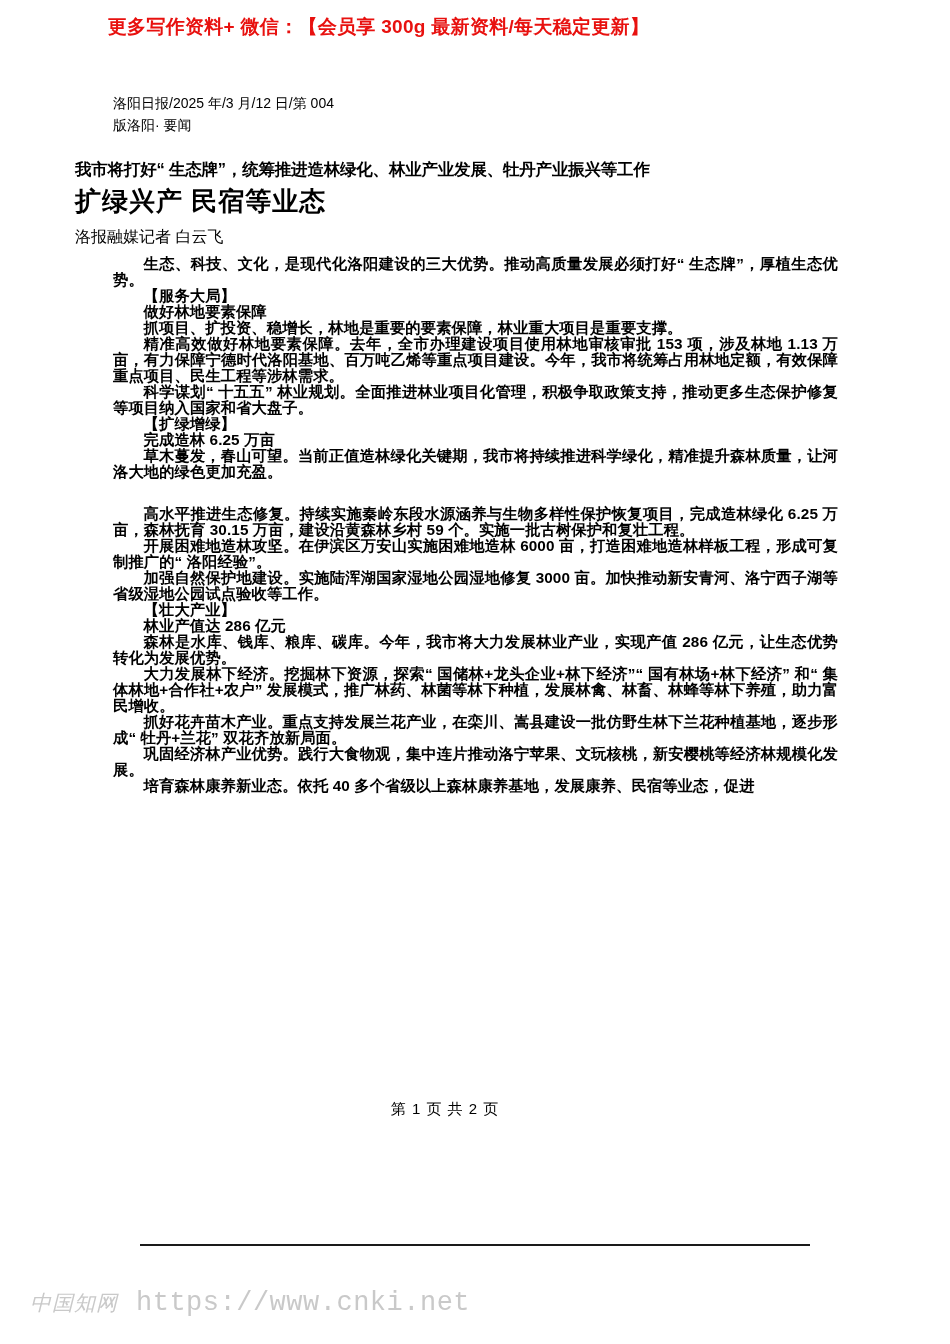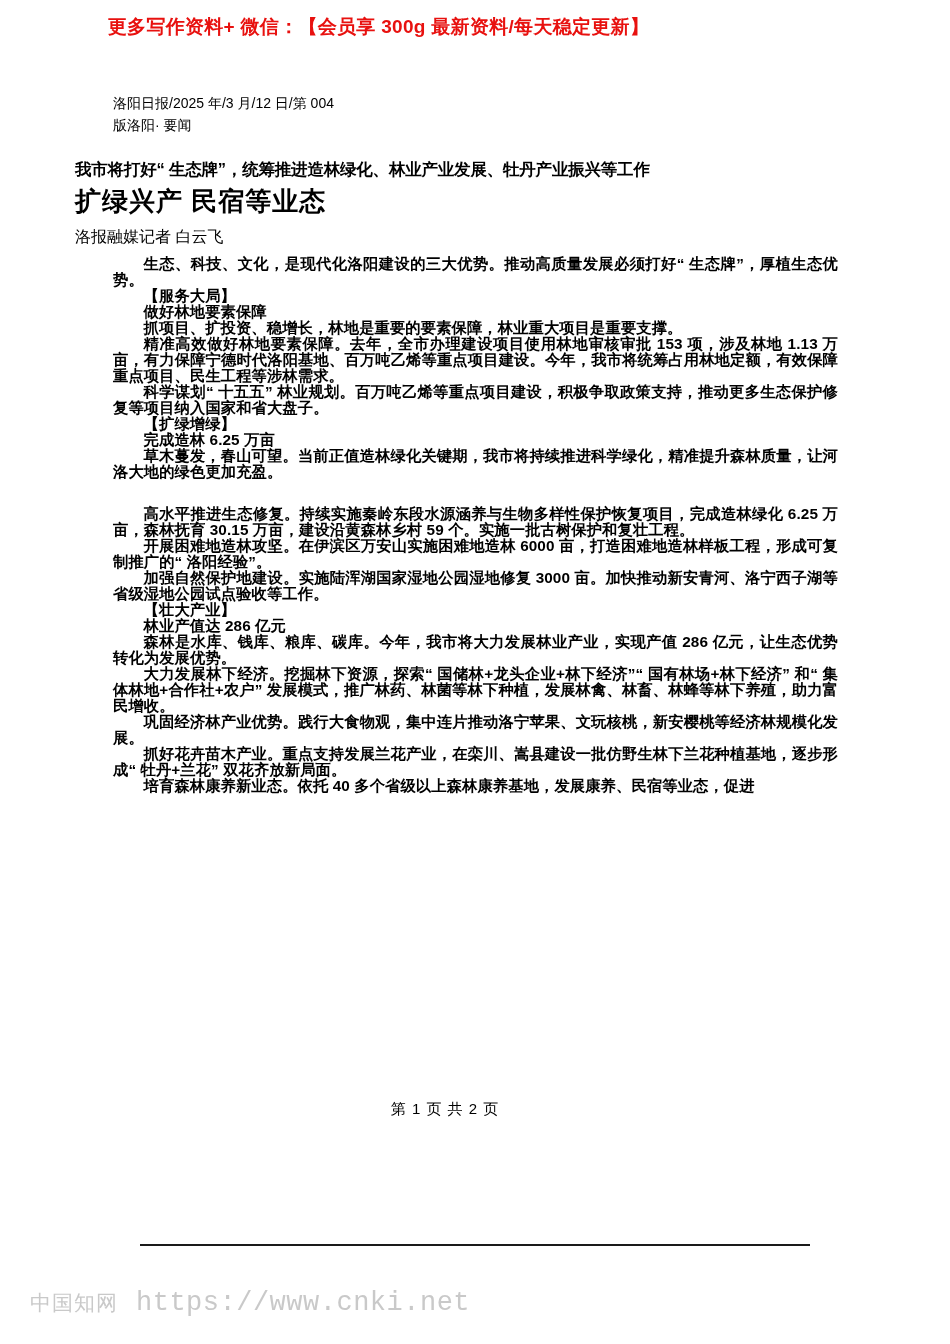--- a/index.html
+++ b/index.html
@@ -129,20 +129,21 @@
     top: 1288px;
     display: flex;
     align-items: center;
     gap: 18px;
   }
   .watermark-logo {
     font-size: 21px;
     color: #c9c9c9;
     letter-spacing: 1px;
     font-family: "Liberation Serif", "DejaVu Serif", serif;
+    font-style: italic;
   }
   .watermark-url {
     font-size: 27px;
     color: #c9c9c9;
     font-family: "Liberation Mono", "DejaVu Sans Mono", monospace;
     letter-spacing: 0.5px;
   }
 </style>
 </head>
 <body>
@@ -162,36 +163,36 @@
     <div class="byline">洛报融媒记者  白云飞</div>
   </div>
 
   <div class="body-text">
     <p>生态、科技、文化，是现代化洛阳建设的三大优势。推动高质量发展必须打好“ 生态牌”，厚植生态优势。</p>
 
     <p class="section-tag">【服务大局】</p>
     <p class="section-tag">做好林地要素保障</p>
     <p>抓项目、扩投资、稳增长，林地是重要的要素保障，林业重大项目是重要支撑。</p>
     <p>精准高效做好林地要素保障。去年，全市办理建设项目使用林地审核审批 153 项，涉及林地 1.13 万亩，有力保障宁德时代洛阳基地、百万吨乙烯等重点项目建设。今年，我市将统筹占用林地定额，有效保障重点项目、民生工程等涉林需求。</p>
-    <p>科学谋划“ 十五五” 林业规划。百万吨乙烯等重点项目建设，积极争取政策支持，推动更多生态保护修复等项目纳入国家和省大盘子。</p>
+    <p>科学谋划“ 十五五” 林业规划。全面推进林业项目化管理，积极争取政策支持，推动更多生态保护修复等项目纳入国家和省大盘子。</p>
 
     <p class="section-tag">【扩绿增绿】</p>
     <p class="section-tag">完成造林 6.25 万亩</p>
     <p>草木蔓发，春山可望。当前正值造林绿化关键期，我市将持续推进科学绿化，精准提升森林质量，让河洛大地的绿色更加充盈。</p>
     <p class="spacer"></p>
     <p>高水平推进生态修复。持续实施秦岭东段水源涵养与生物多样性保护恢复项目，完成造林绿化 6.25 万亩，森林抚育 30.15 万亩，建设沿黄森林乡村 59 个。实施一批古树保护和复壮工程。</p>
     <p>开展困难地造林攻坚。在伊滨区万安山实施困难地造林 6000 亩，打造困难地造林样板工程，形成可复制推广的“ 洛阳经验”。</p>
     <p>加强自然保护地建设。实施陆浑湖国家湿地公园湿地修复 3000 亩。加快推动新安青河、洛宁西子湖等省级湿地公园试点验收等工作。</p>
 
     <p class="section-tag">【壮大产业】</p>
     <p class="section-tag">林业产值达 286 亿元</p>
     <p>森林是水库、钱库、粮库、碳库。今年，我市将大力发展林业产业，实现产值 286 亿元，让生态优势转化为发展优势。</p>
     <p>大力发展林下经济。挖掘林下资源，探索“ 国储林+龙头企业+林下经济”“ 国有林场+林下经济” 和“ 集体林地+合作社+农户” 发展模式，推广林药、林菌等林下种植，发展林禽、林畜、林蜂等林下养殖，助力富民增收。</p>
+    <p>抓好花卉苗木产业。重点支持发展兰花产业，在栾川、嵩县建设一批仿野生林下兰花种植基地，逐步形成“ 牡丹+兰花” 双花齐放新局面。</p>
     <p>巩固经济林产业优势。践行大食物观，集中连片推动洛宁苹果、文玩核桃，新安樱桃等经济林规模化发展。</p>
-    <p>抓好花卉苗木产业。重点支持发展兰花产业，在栾川、嵩县建设一批仿野生林下兰花种植基地，逐步形成“ 牡丹+兰花” 双花齐放新局面。</p>
     <p>培育森林康养新业态。依托 40 多个省级以上森林康养基地，发展康养、民宿等业态，促进</p>
   </div>
 
   <div class="page-footer">
     <span>第 1 页 共 2 页</span>
   </div>
 
   <div class="bottom-rule"></div>
 
   <div class="watermark">

